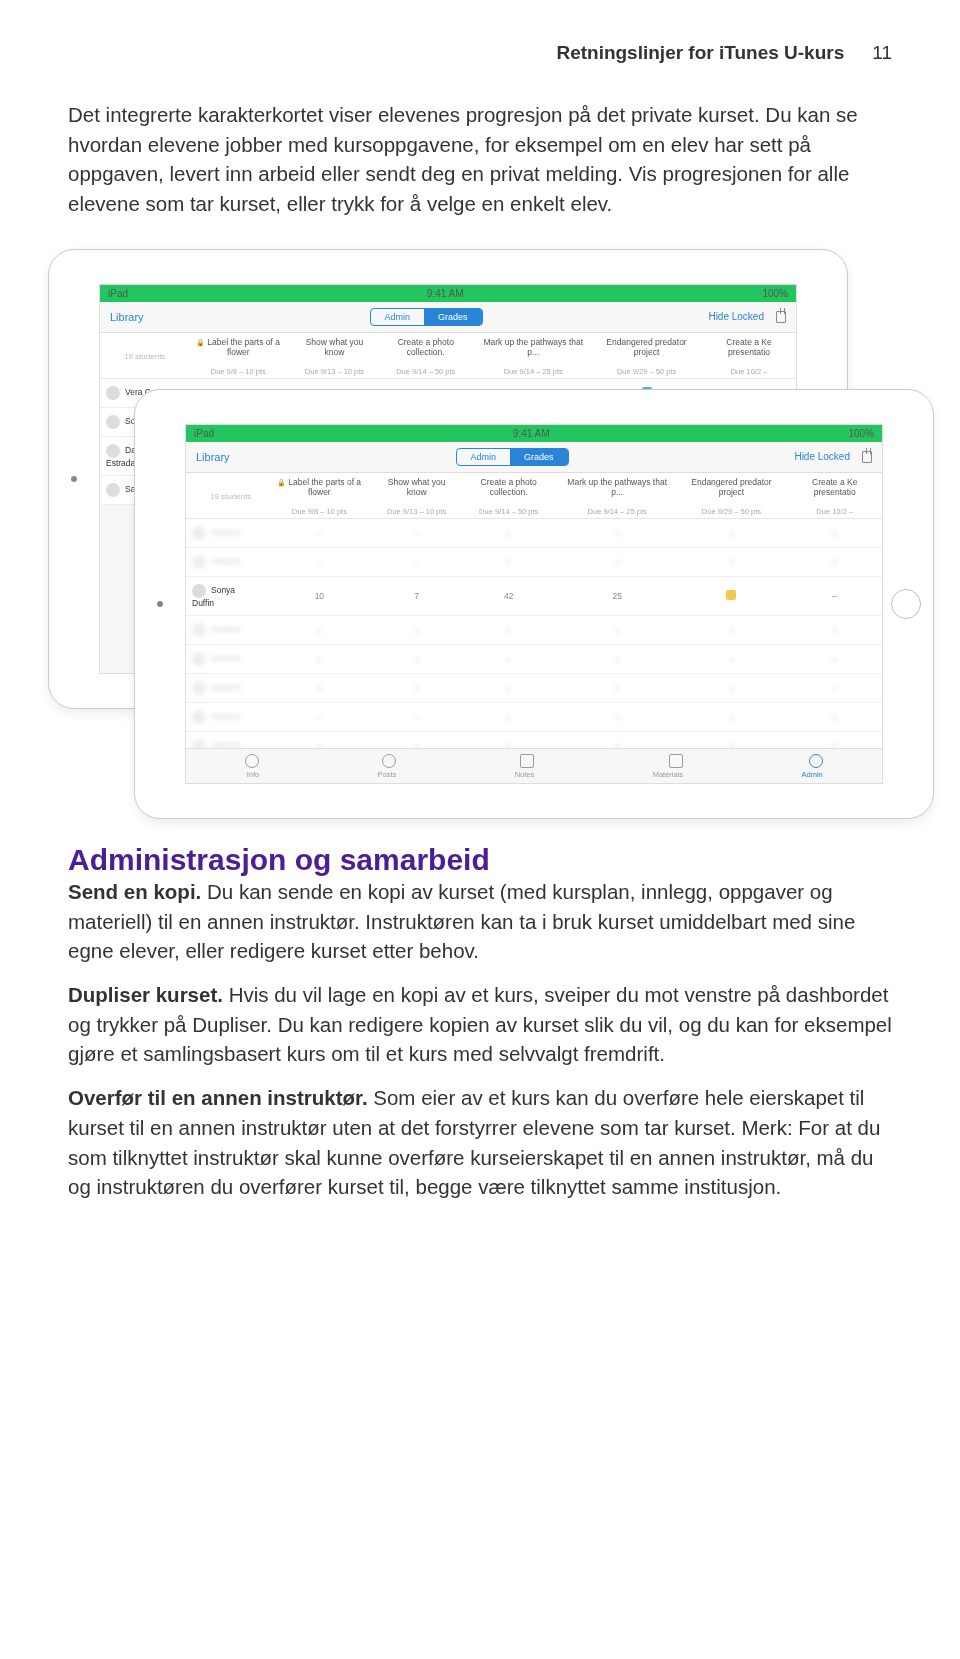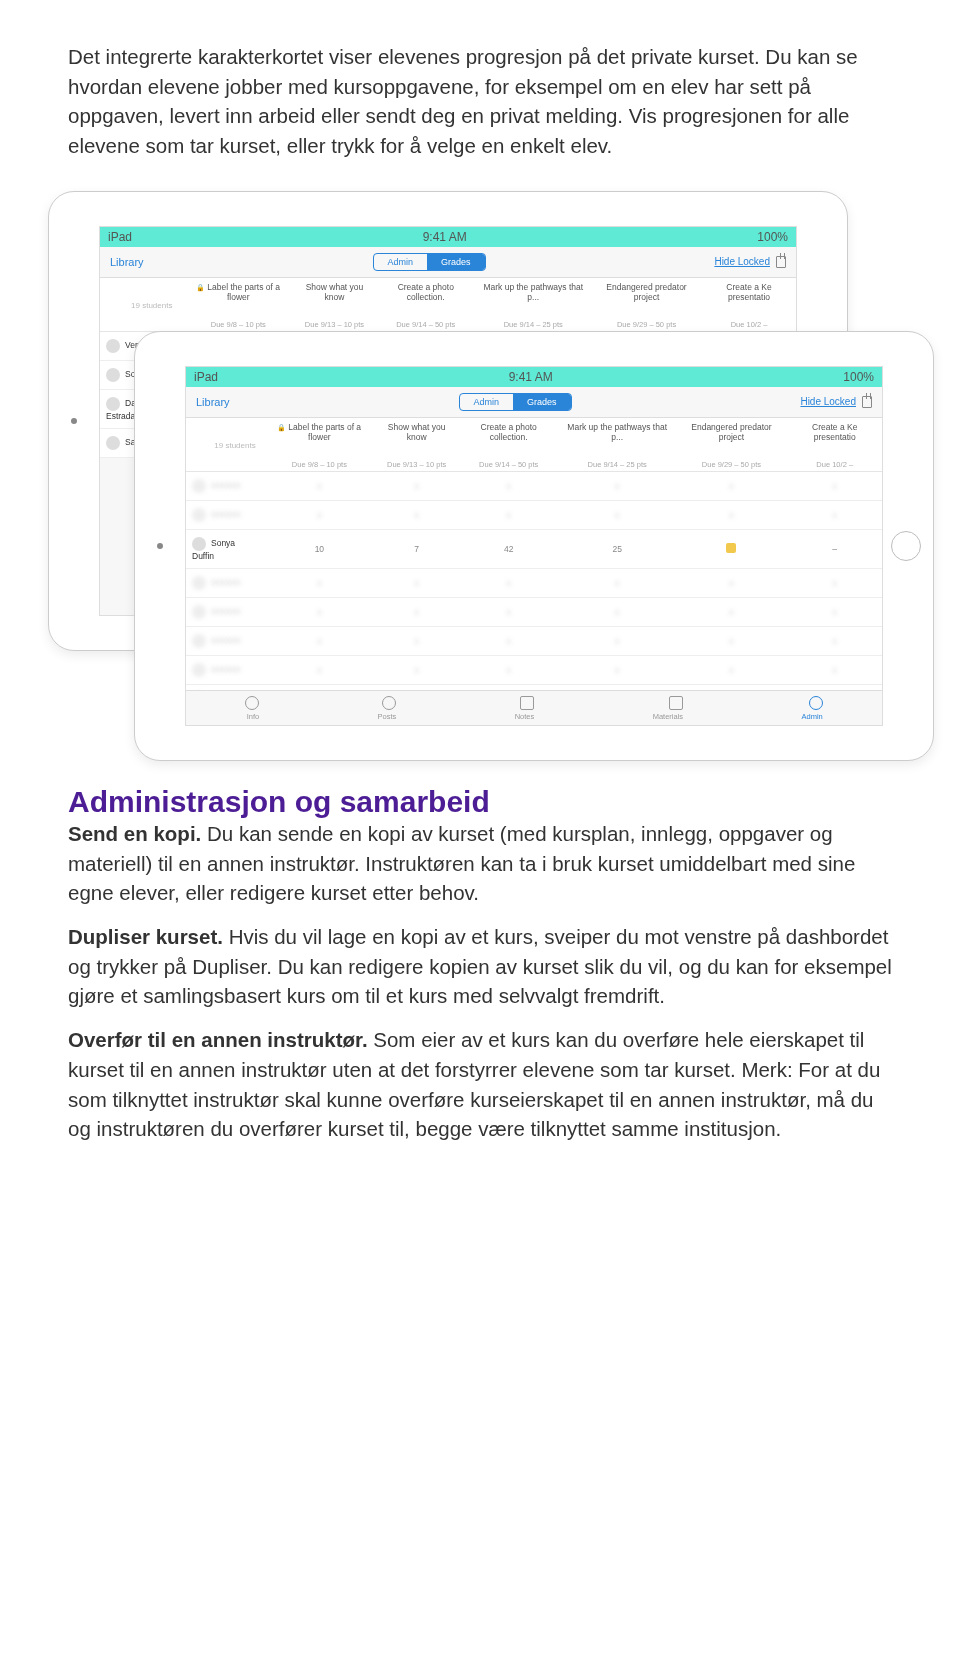--- a/index.html
+++ b/index.html
@@ -84,80 +84,80 @@
     background: #f7f7f7;
     font-size: 9px;
     color: #555;
     position: relative;
     overflow: hidden;
   }
   .status-bar {
     display: flex;
     justify-content: space-between;
     padding: 3px 8px;
-    font-size: 12px;
-    background: #5eead4;
+    font-size: 10px;
+    background: #22c55e;
     text-align: center;
   }
   .nav-bar {
     display: flex;
     justify-content: space-between;
     align-items: center;
     padding: 6px 10px;
     border-bottom: 1px solid #ddd;
     background: #f7f7f7;
   }
   .nav-title { color: #2a84d8; font-size: 11px; }
   .seg {
     display: inline-flex;
     border: 1px solid #2a84d8;
     border-radius: 4px;
     overflow: hidden;
     font-size: 9px;
   }
   .seg span { padding: 3px 14px; color: #2a84d8; }
   .seg span.active { background: #2a84d8; color: #fff; padding-left: 14px; }
-  .hide-locked { color: #2a84d8; font-size: 10px; display: flex; align-items: center; gap: 6px; text-decoration: underline; }
+  .hide-locked { color: #2a84d8; font-size: 10px; display: flex; align-items: center; gap: 12px; }
   .share-icn { width: 10px; height: 12px; border: 1px solid #888; border-radius: 1px; position: relative; display: inline-block; }
   .share-icn::before { content: ""; position: absolute; left: 3px; top: -4px; width: 3px; height: 6px; border-left: 1px solid #888; border-right: 1px solid #888; }
   
   table.grade {
     width: 100%;
     border-collapse: collapse;
     font-size: 8.5px;
     background: #fff;
   }
   table.grade th {
     font-weight: 400;
     color: #555;
     padding: 4px 4px 2px 4px;
     border-bottom: 1px solid #e5e5e5;
     vertical-align: top;
   }
-  table.grade th .due { color: #aaa; font-size: 7.5px; display: block; margin-top: 18px; }
+  table.grade th .due { color: #aaa; font-size: 7.5px; display: block; margin-top: 10px; }
   table.grade td {
     padding: 7px 6px;
     border-bottom: 1px solid #eee;
     color: #888;
     text-align: center;
   }
   table.grade td.name {
     text-align: left;
     color: #333;
   }
   table.grade td.name .avatar {
     display: inline-block;
     width: 14px; height: 14px;
     background: #ddd;
     border-radius: 50%;
     vertical-align: middle;
     margin-right: 5px;
   }
   table.grade th.stcount {
-    text-align: center;
+    text-align: left;
     color: #bbb;
     font-size: 8px;
     padding-left: 24px;
     vertical-align: middle;
   }
   .lock-icn::before { content: "🔒"; font-size: 7px; margin-right: 2px; }
   .flag { display:inline-block; width:10px; height:10px; background:#58b0e8; border-radius:2px; }
   .pencil { display:inline-block; width:10px; height:10px; background:#f2c94c; border-radius:2px; }
   .pdf-chip { display:inline-block; font-size:7px; padding:1px 3px; border:1px solid #ccc; border-radius:2px; color:#777; }
 
@@ -178,20 +178,24 @@
     font-size: 7.5px; color: #9a9a9a; gap: 2px;
   }
   .tabbar .tab.active { color: #2a84d8; }
   .tabbar .tab .ic { width: 14px; height: 14px; border: 1.2px solid currentColor; border-radius: 50%; }
   .tabbar .tab .ic.sq { border-radius: 2px; }
 </style>
 </head>
 <body>
 
 <div class="page">
+  <div class="header-line">
+    <span>Retningslinjer for iTunes U-kurs</span>
+    <span class="pgnum">11</span>
+  </div>
 
   <p class="body-text">Det integrerte karakterkortet viser elevenes progresjon på det private kurset. Du kan se hvordan elevene jobber med kursoppgavene, for eksempel om en elev har sett på oppgaven, levert inn arbeid eller sendt deg en privat melding. Vis progresjonen for alle elevene som tar kurset, eller trykk for å velge en enkelt elev.</p>
 
   <div class="ipad-stack">
 
     <div class="ipad-frame back">
       <span class="camera-dot"></span>
       <span class="home-btn"></span>
       <div class="screen">
         <div class="status-bar">

